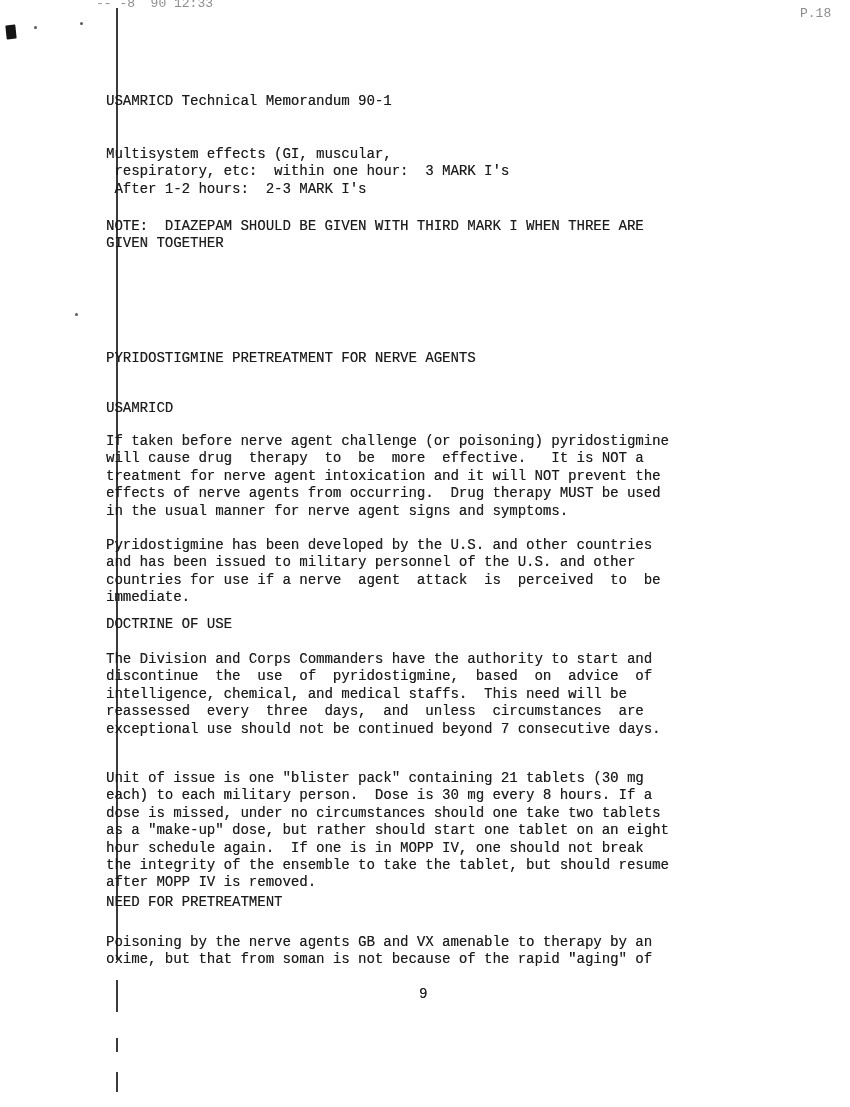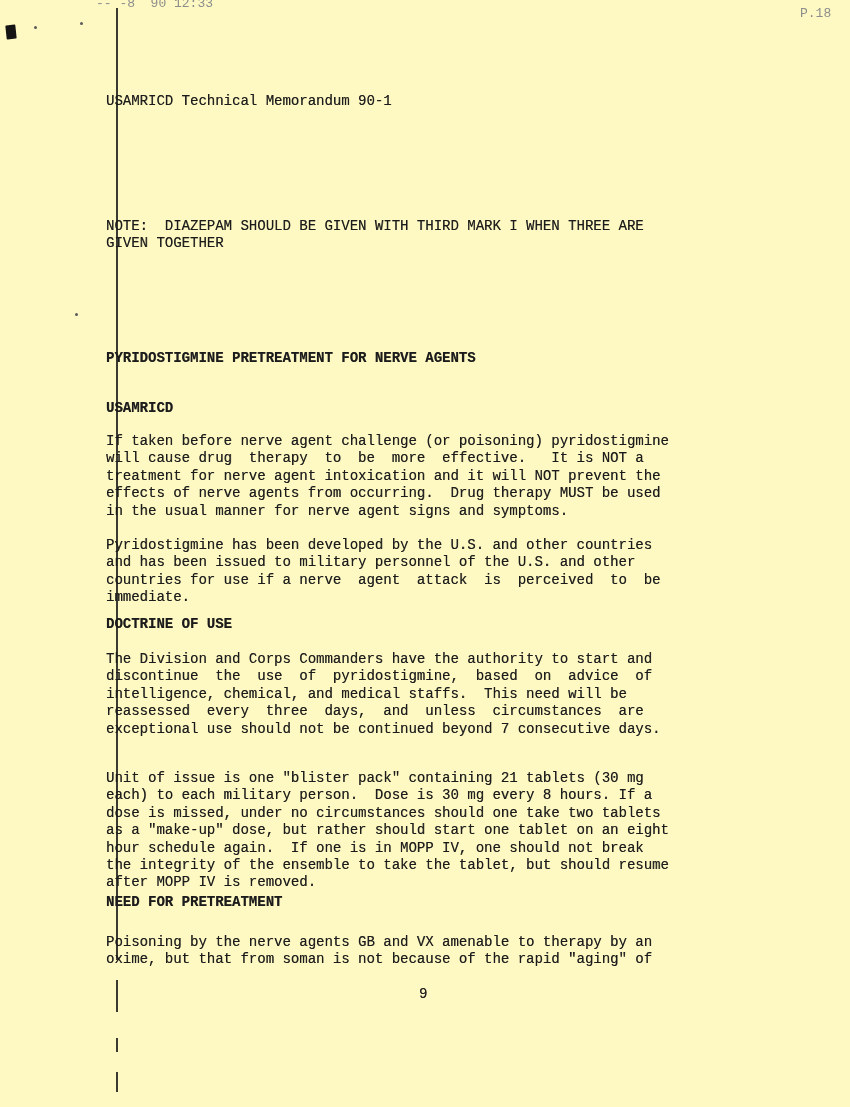--- a/index.html
+++ b/index.html
@@ -4,35 +4,35 @@
 <style>
   html, body {
     margin: 0;
     padding: 0;
     background: #e9e9e7;
   }
   .page {
     position: relative;
     width: 850px;
     height: 1107px;
-    background: #fef9c3;
+    background: #ffffff;
     overflow: hidden;
     font-family: "Liberation Mono", "DejaVu Sans Mono", monospace;
     color: #1b1b1b;
   }
   .txt {
     position: absolute;
     left: 106px;
     white-space: pre-wrap;
     font-size: 14px;
     line-height: 17.4px;
     letter-spacing: 0px;
     text-shadow: 0.3px 0 0 rgba(20,20,20,0.55);
   }
-  .heading { font-weight: bold; }
+  .heading { font-weight: normal; }
   .fax {
     position: absolute;
     font-size: 13px;
     color: #8d8d8b;
     text-shadow: none;
     white-space: pre;
   }
   .fax-left  { left: 96px;  top: -4px; }
   .fax-right { left: 800px; top: 6px; }
   .page-number {
@@ -81,20 +81,23 @@
   <div class="vline seg1"></div>
   <div class="vline seg2"></div>
   <div class="vline seg3"></div>
   <div class="vline seg4"></div>
 
   <div class="fax fax-left">-- -8  90 12:33</div>
   <div class="fax fax-right">P.18</div>
 
   <div class="txt" style="top:93px">USAMRICD Technical Memorandum 90-1</div>
 
+  <div class="txt" style="top:146px">Multisystem effects (GI, muscular,
+ respiratory, etc:  within one hour:  3 MARK I's
+ After 1-2 hours:  2-3 MARK I's</div>
 
   <div class="txt" style="top:218px">NOTE:  DIAZEPAM SHOULD BE GIVEN WITH THIRD MARK I WHEN THREE ARE
 GIVEN TOGETHER</div>
 
   <div class="txt heading" style="top:350px">PYRIDOSTIGMINE PRETREATMENT FOR NERVE AGENTS</div>
 
   <div class="txt heading" style="top:400px">USAMRICD</div>
 
   <div class="txt" style="top:537px">Pyridostigmine has been developed by the U.S. and other countries
 and has been issued to military personnel of the U.S. and other

